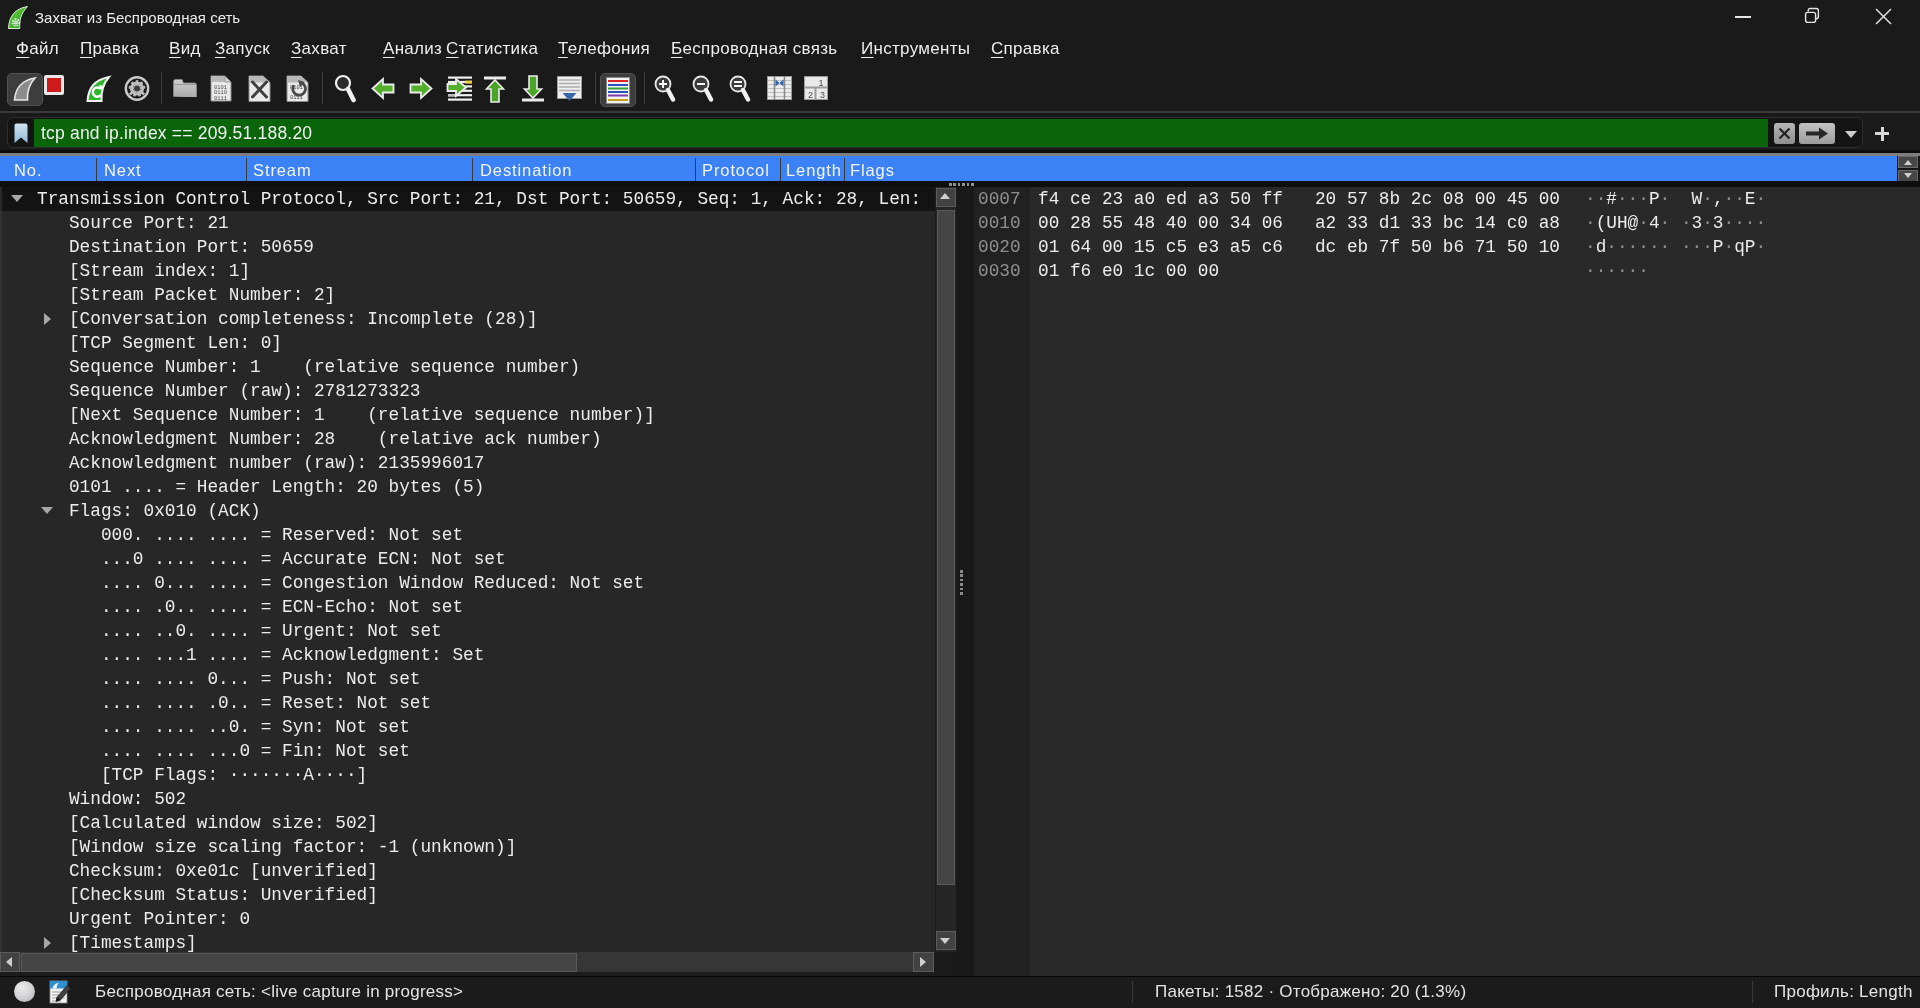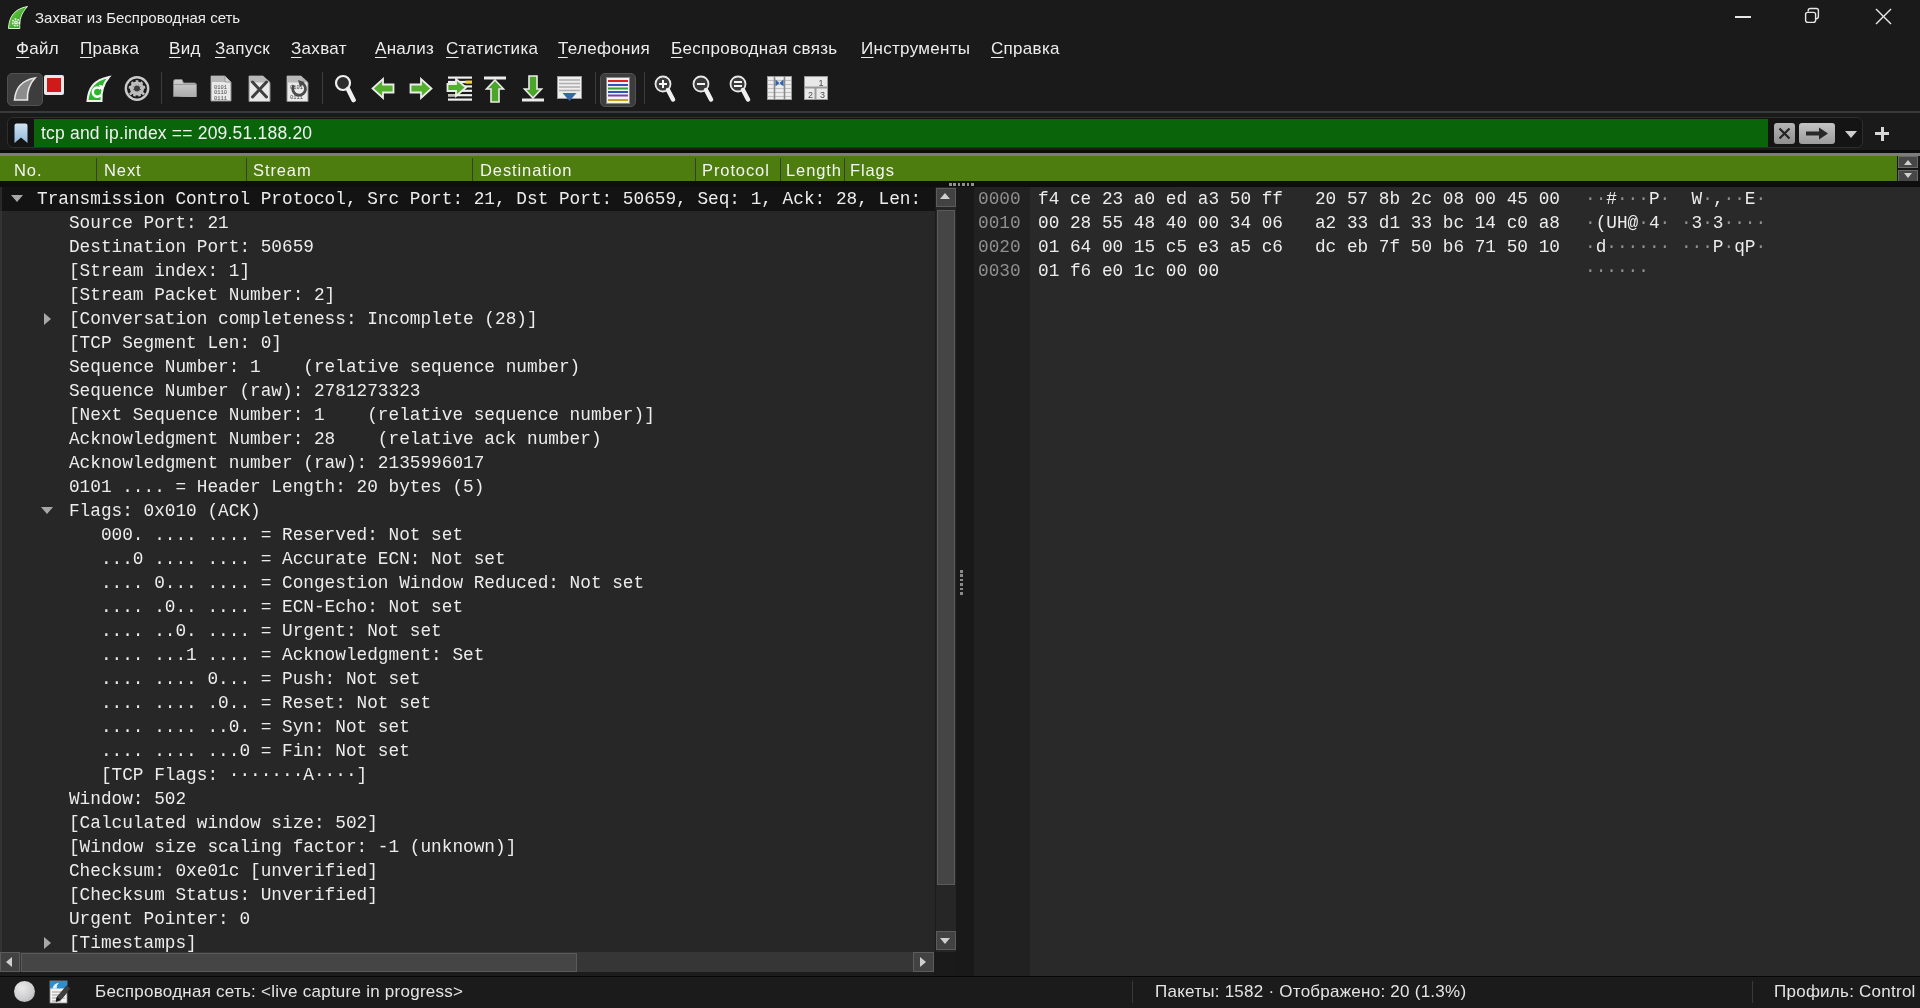--- a/index.html
+++ b/index.html
@@ -34,21 +34,21 @@
  <line x1="1" y1="1" x2="16" y2="16"></line>
     <line x1="16" y1="1" x2="1" y2="16"></line>
 </svg>
 
 <div class="abs" id="menubar" style="left:0;top:35px;width:1920px;height:29px;background:#1a1a1a;font-size:17px;letter-spacing:0.3px;color:#ededed">
 <span class="abs" style="left:16px;top:4px"><u>Ф</u>айл</span>
 <span class="abs" style="left:80px;top:4px"><u>П</u>равка</span>
 <span class="abs" style="left:169px;top:4px"><u>В</u>ид</span>
 <span class="abs" style="left:215px;top:4px"><u>З</u>апуск</span>
 <span class="abs" style="left:291px;top:4px"><u>З</u>ахват</span>
-<span class="abs" style="left:375px;top:4px"><u>А</u>нализ</span>
+<span class="abs" style="left:383px;top:4px"><u>А</u>нализ</span>
 <span class="abs" style="left:446px;top:4px"><u>С</u>татистика</span>
 <span class="abs" style="left:558px;top:4px"><u>Т</u>елефония</span>
 <span class="abs" style="left:671px;top:4px"><u>Б</u>еспроводная связь</span>
 <span class="abs" style="left:861px;top:4px"><u>И</u>нструменты</span>
 <span class="abs" style="left:991px;top:4px"><u>С</u>правка</span>
 </div>
 
 <div class="abs" id="toolbar" style="left:0;top:64px;width:1920px;height:47px;background:#1a1a1a"></div>
 
 <div class="abs" style="left:161px;top:72px;width:1px;height:32px;background:#3c3c3c"></div>
@@ -258,21 +258,21 @@
 <div class="abs" style="left:1799px;top:123px;width:36px;height:21px;background:linear-gradient(#c3c3c3,#9c9c9c);border-radius:3px"></div>
 <svg class="abs" style="left:1799px;top:123px" width="36" height="21" viewBox="0 0 36 21">
  <path d="M7,8.5 h13 v-4 l9,6 -9,6 v-4 h-13 Z" fill="#282828"></path>
 </svg>
 <div class="tri" style="left:1845px;top:131px;border-left:6.5px solid transparent;border-right:6.5px solid transparent;border-top:7px solid #cdcdcd"></div>
 <div class="abs" style="left:1875px;top:132px;width:14px;height:3px;background:#d8d8d8"></div>
 <div class="abs" style="left:1880.5px;top:126.5px;width:3px;height:14px;background:#d8d8d8"></div>
 
 <div class="abs" style="left:0;top:150px;width:1920px;height:2.5px;background:#0c0c0c"></div>
 <div class="abs" style="left:0;top:152.5px;width:1920px;height:3.5px;background:#7d7d7d"></div>
-<div class="abs" style="left:0;top:156px;width:1897px;height:25px;background:#4d7c0f;overflow:hidden;font-size:16.5px;letter-spacing:0.9px;color:#f5f5f5">
+<div class="abs" style="left:0;top:156px;width:1897px;height:25px;background:#3b82f6;overflow:hidden;font-size:16.5px;letter-spacing:0.9px;color:#f5f5f5">
  <span class="abs" style="left:14px;top:5px">No.</span>
  <span class="abs" style="left:104px;top:5px">Next</span>
  <span class="abs" style="left:253px;top:5px">Stream</span>
  <span class="abs" style="left:480px;top:5px">Destination</span>
  <span class="abs" style="left:702px;top:5px">Protocol</span>
  <span class="abs" style="left:786px;top:5px">Length</span>
  <span class="abs" style="left:850px;top:5px">Flags</span>
  <div class="abs" style="left:96px;top:2px;width:1px;height:23px;background:#3a3a3a"></div>
  <div class="abs" style="left:246px;top:2px;width:1px;height:23px;background:#3a3a3a"></div>
  <div class="abs" style="left:472px;top:2px;width:1px;height:23px;background:#3a3a3a"></div>
@@ -346,21 +346,21 @@
 
 <div class="abs" style="left:0;top:952px;width:934px;height:20px;background:#363636"></div>
 <div class="abs" style="left:0;top:952px;width:20px;height:20px;background:#424242;border:1px solid #5c5c5c"></div>
 <div class="tri" style="left:5.5px;top:957px;border-top:5.5px solid transparent;border-bottom:5.5px solid transparent;border-right:6.5px solid #cfcfcf"></div>
 <div class="abs" style="left:21px;top:952.5px;width:556px;height:19px;background:#454545;border:1px solid #5a5a5a"></div>
 <div class="abs" style="left:913px;top:952px;width:21px;height:20px;background:#424242;border:1px solid #5c5c5c"></div>
 <div class="tri" style="left:919.5px;top:957px;border-top:5.5px solid transparent;border-bottom:5.5px solid transparent;border-left:6.5px solid #cfcfcf"></div>
 <div class="abs" style="left:934px;top:952px;width:22px;height:24px;background:#1a1a1a"></div>
 <div class="abs" style="left:0;top:972px;width:934px;height:4px;background:#1c1c1c"></div>
 
-<div class="abs mono g" style="left:978px;top:187px">0000
+<div class="abs mono g" style="left:978px;top:187px">0007
 0010
 0020
 0030</div>
 <div class="abs mono" style="left:1038px;top:187px">f4 ce 23 a0 ed a3 50 ff   20 57 8b 2c 08 00 45 00
 00 28 55 48 40 00 34 06   a2 33 d1 33 bc 14 c0 a8
 01 64 00 15 c5 e3 a5 c6   dc eb 7f 50 b6 71 50 10
 01 f6 e0 1c 00 00</div>
 <div class="abs mono" style="left:1585px;top:187px"><span class="g">··</span>#<span class="g">···</span>P<span class="g">·</span>  W<span class="g">·</span>,<span class="g">··</span>E<span class="g">·</span>
 <span class="g">·</span>(UH@<span class="g">·</span>4<span class="g">·</span> <span class="g">·</span>3<span class="g">·</span>3<span class="g">····</span>
 <span class="g">·</span>d<span class="g">······</span> <span class="g">···</span>P<span class="g">·</span>qP<span class="g">·</span>
@@ -378,13 +378,13 @@
       <line x1="3" y1="18" x2="16" y2="18"></line>
       <line x1="3" y1="21" x2="12" y2="21"></line>
     </g>
  <path d="M8,17 L18,5.5 l3.5,3 L11.5,20 l-4.5,1.5 Z" fill="#3f3f3f" stroke="#1c1c1c" stroke-width="0.6"></path>
  <path d="M8,17 l3.5,3 -4.5,1.5 Z" fill="#111"></path>
 </svg>
 <div class="abs" style="left:95px;top:976px;height:32px;line-height:32px;font-size:17px;letter-spacing:0.25px;color:#e4e4e4">Беспроводная сеть: &lt;live capture in progress&gt;</div>
 <div class="abs" style="left:1132px;top:981px;width:1px;height:22px;background:#3a3a3a"></div>
 <div class="abs" style="left:1155px;top:976px;height:32px;line-height:32px;font-size:17px;letter-spacing:0.25px;color:#e4e4e4">Пакеты: 1582 · Отображено: 20 (1.3%)</div>
 <div class="abs" style="left:1752px;top:981px;width:1px;height:22px;background:#3a3a3a"></div>
-<div class="abs" style="left:1774px;top:976px;height:32px;line-height:32px;font-size:17px;letter-spacing:0.25px;color:#e4e4e4">Профиль: Control</div>
+<div class="abs" style="left:1774px;top:976px;height:32px;line-height:32px;font-size:17px;letter-spacing:0.25px;color:#e4e4e4">Профиль: Length</div>
 
 </body></html>

